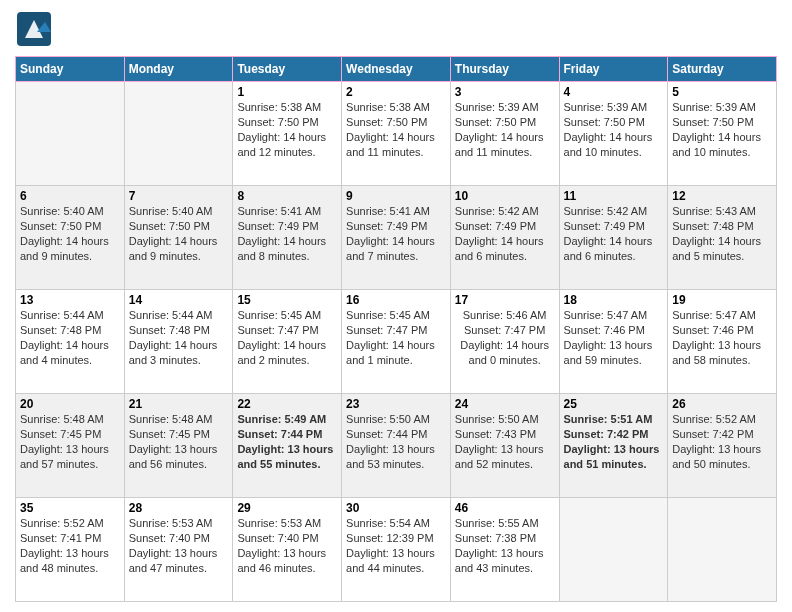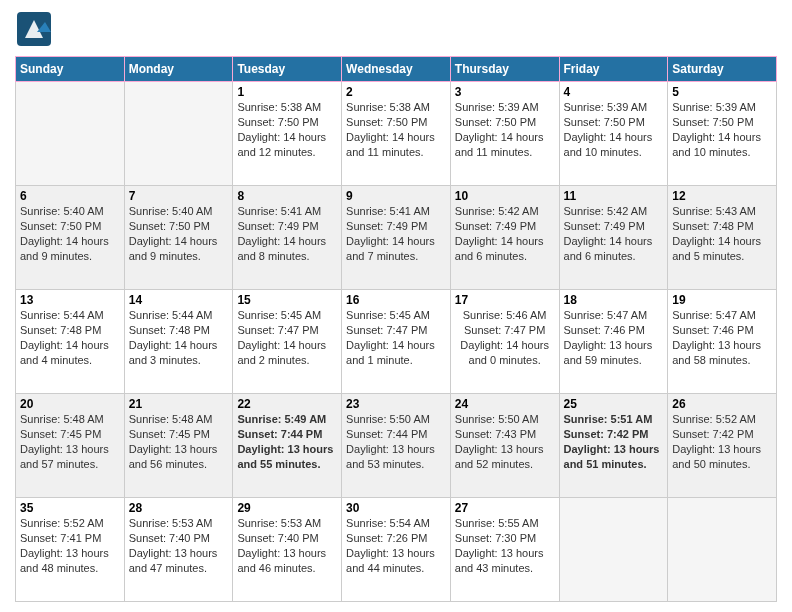--- a/index.html
+++ b/index.html
@@ -326,28 +326,28 @@
           <td>
             <span class="day-num">29</span>
             <div class="day-info" style="white-space: pre-line;">Sunrise: 5:53 AM
 Sunset: 7:40 PM
 Daylight: 13 hours
 and 46 minutes.</div>
           </td>
           <td>
             <span class="day-num">30</span>
             <div class="day-info" style="white-space: pre-line;">Sunrise: 5:54 AM
-Sunset: 7:26 PM
+Sunset: 12:39 PM
 Daylight: 13 hours
 and 44 minutes.</div>
           </td>
           <td>
-            <span class="day-num">27</span>
+            <span class="day-num">46</span>
             <div class="day-info" style="white-space: pre-line;">Sunrise: 5:55 AM
-Sunset: 7:30 PM
+Sunset: 7:38 PM
 Daylight: 13 hours
 and 43 minutes.</div>
           </td>
           <td class="empty"></td>
           <td class="empty"></td>
         </tr>
       </tbody>
   </table>
 </div>
 

